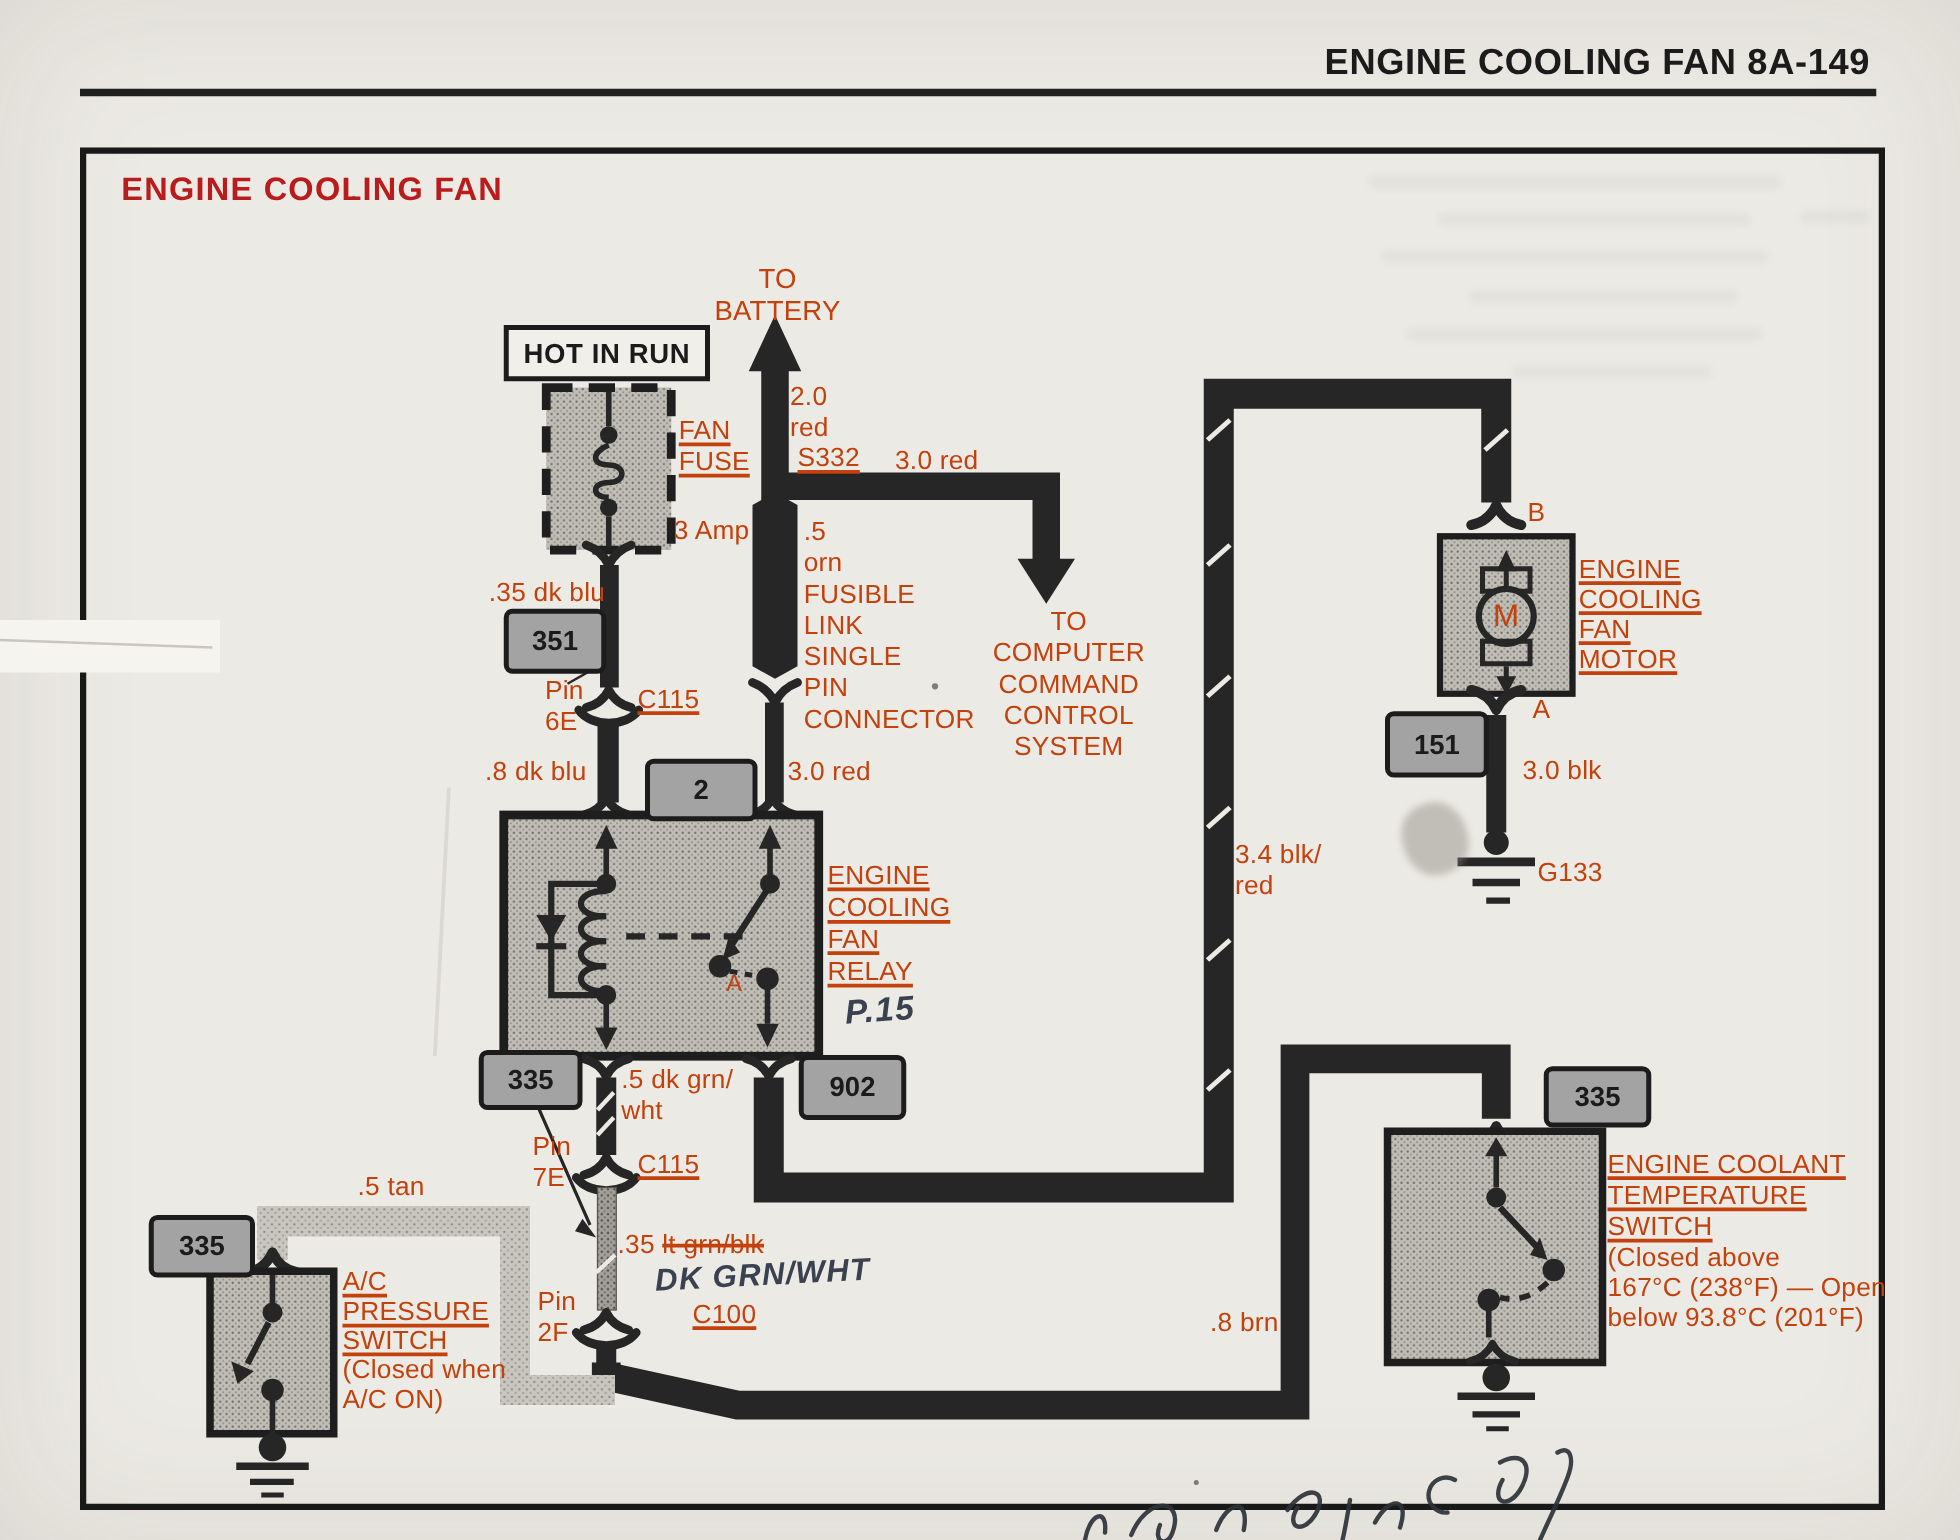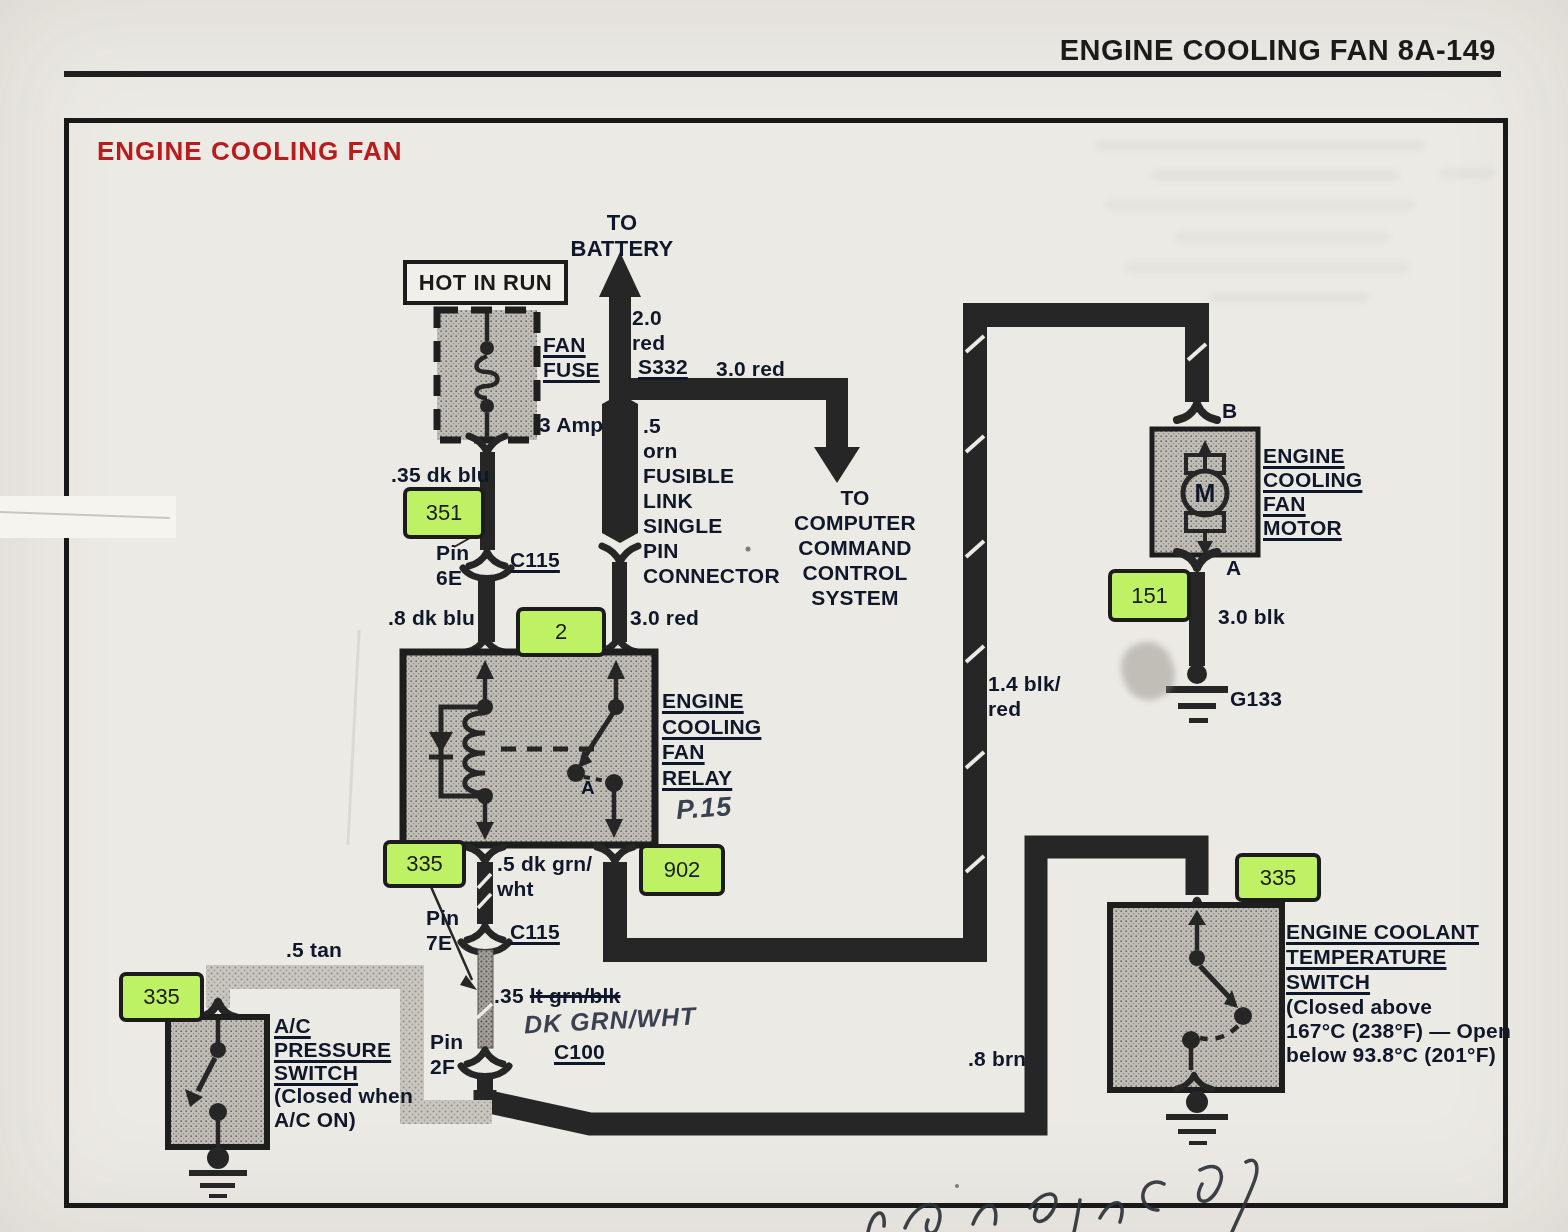--- a/index.html
+++ b/index.html
@@ -1,23 +1,23 @@
 <!DOCTYPE html>
 <html><head>
 <meta charset="utf-8">
 <style>
   html,body{margin:0;padding:0;background:#e9e7e1;}
   #page{position:relative;width:1568px;height:1232px;background:#eceae4;overflow:hidden;
         font-family:"Liberation Sans", sans-serif;box-shadow:inset 0 0 120px rgba(90,85,70,.12);}
-  .lbl{position:absolute;font-weight:700;font-size:21px;color:#0f172a;line-height:1.19;letter-spacing:.2px;white-space:nowrap;}
+  .lbl{position:absolute;font-weight:400;font-size:21px;color:#c2410c;line-height:1.19;letter-spacing:.2px;white-space:nowrap;}
   .ml{white-space:pre-line;}
   .u{text-decoration:underline;text-decoration-thickness:2.5px;text-underline-offset:3px;}
   .ctr{transform:translateX(-50%);text-align:center;}
-  .nbox{position:absolute;border:4px solid #1c1c1c;border-radius:7px;background:#bef264;
-        display:flex;align-items:center;justify-content:center;font-weight:400;font-size:22px;color:#1b1b1b;z-index:5;}
+  .nbox{position:absolute;border:4px solid #1c1c1c;border-radius:7px;background:#a3a3a3;
+        display:flex;align-items:center;justify-content:center;font-weight:700;font-size:22px;color:#1b1b1b;z-index:5;}
   .hand{font-style:italic;color:#3a4150;font-weight:700;letter-spacing:1px;}
   .strike{text-decoration:line-through;text-decoration-thickness:3px;}
   #hdr-title{position:absolute;right:72px;top:34px;font-size:29px;font-weight:700;color:#1b1b1b;letter-spacing:.5px;}
   #hdr-rule{position:absolute;left:64px;top:71px;width:1437px;height:6px;background:#1f1f1f;}
   #big-box{position:absolute;left:64px;top:118px;width:1434px;height:1080px;border:5px solid #191919;z-index:2;}
   #dg-title{position:absolute;left:97px;top:136px;font-size:26px;font-weight:700;color:#b91c1c;letter-spacing:1px;z-index:5;}
   #hot-box{position:absolute;left:403px;top:260px;width:157px;height:37px;border:4px solid #1c1c1c;background:#f1efe9;
            display:flex;align-items:center;justify-content:center;font-weight:700;font-size:22px;color:#1b1b1b;letter-spacing:.5px;z-index:5;}
   svg#wires{position:absolute;left:0;top:0;z-index:3;}
   .ghost div{position:absolute;background:#596070;opacity:.055;filter:blur(3px);height:11px;border-radius:5px;z-index:1;}
@@ -289,21 +289,21 @@
 2F</div>
   <div class="lbl u z5" style="left:510px;top:1040px;margin-left:44px;">C100</div>
 
   <div class="lbl z5" style="left:286px;top:938px;">.5 tan</div>
   <div class="lbl ml u z5" style="left:274px;top:1014px;line-height:1.13;">A/C
 PRESSURE
 SWITCH</div>
   <div class="lbl ml z5" style="left:274px;top:1084px;line-height:1.13;">(Closed when
 A/C ON)</div>
 
-  <div class="lbl ml z5" style="left:988px;top:672px;">1.4 blk/
+  <div class="lbl ml z5" style="left:988px;top:672px;">3.4 blk/
 red</div>
   <div class="lbl z5" style="left:968px;top:1003px;margin-top:44px;">.8 brn</div>
 
   <div class="lbl ml u z5" style="left:1263px;top:444px;line-height:1.14;">ENGINE
 COOLING
 FAN
 MOTOR</div>
   <div class="lbl z5" style="left:1222px;top:399px;">B</div>
   <div class="lbl z5" style="left:1226px;top:556px;">A</div>
   <div class="lbl ctr z5" style="left:1205px;top:479px;font-size:25px;">M</div>

